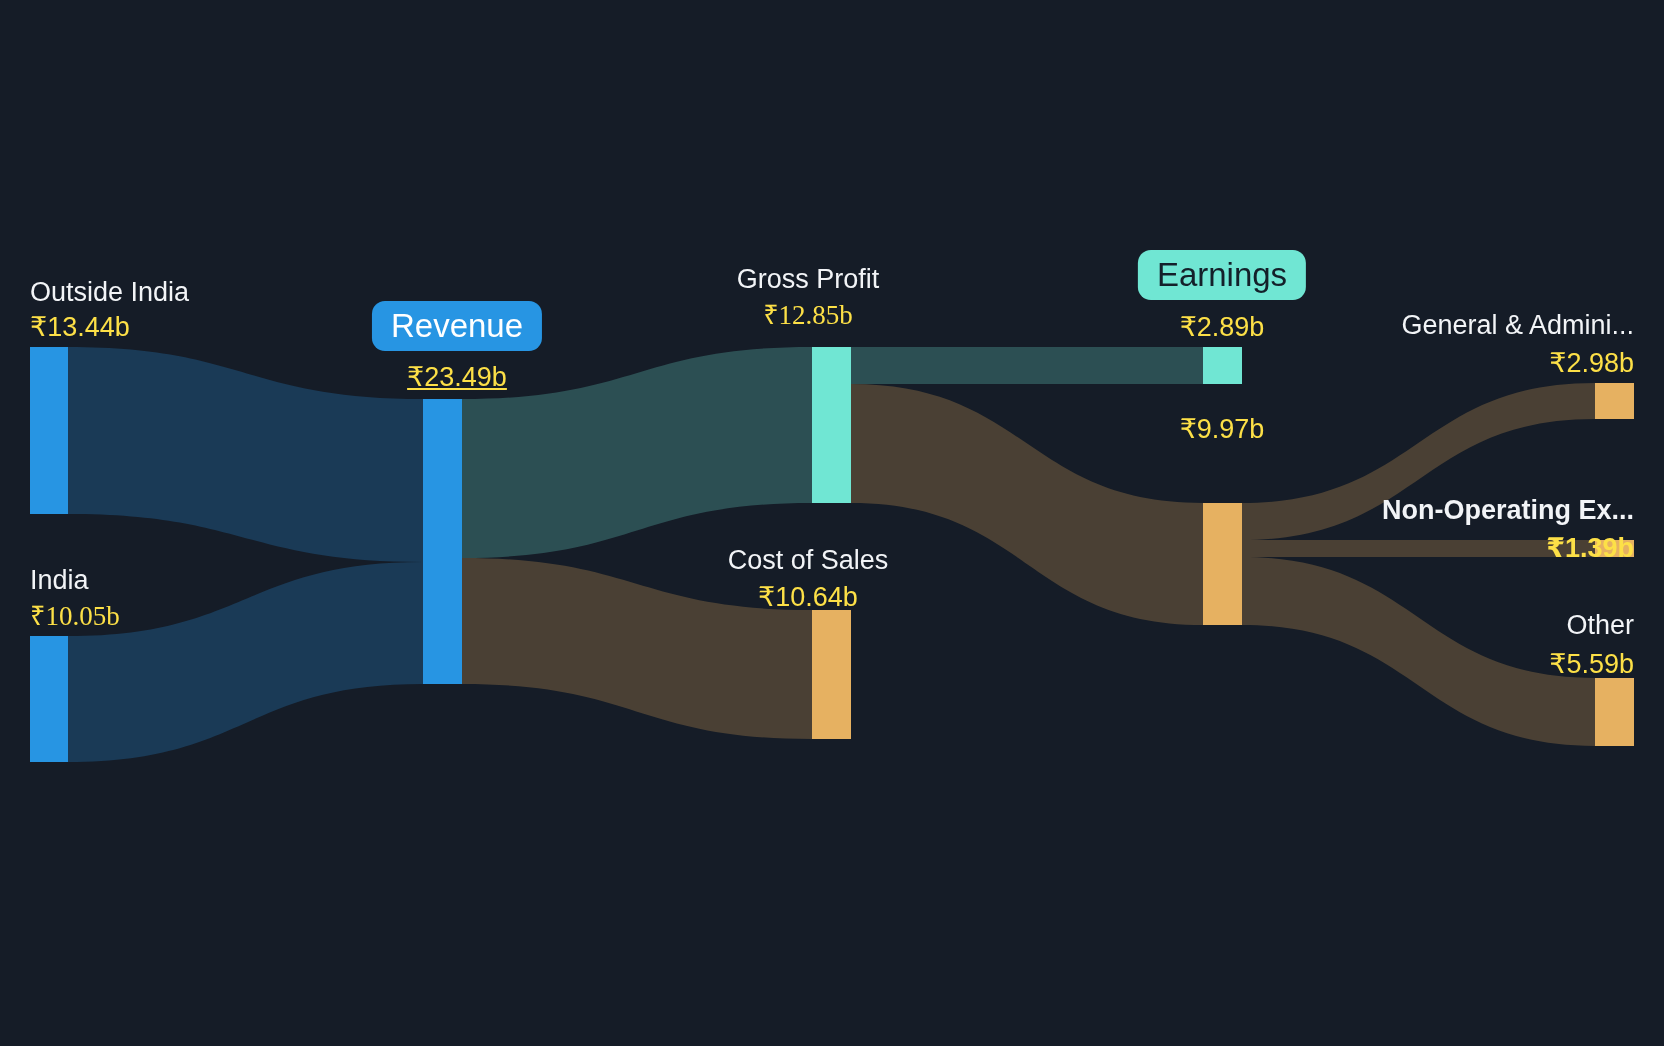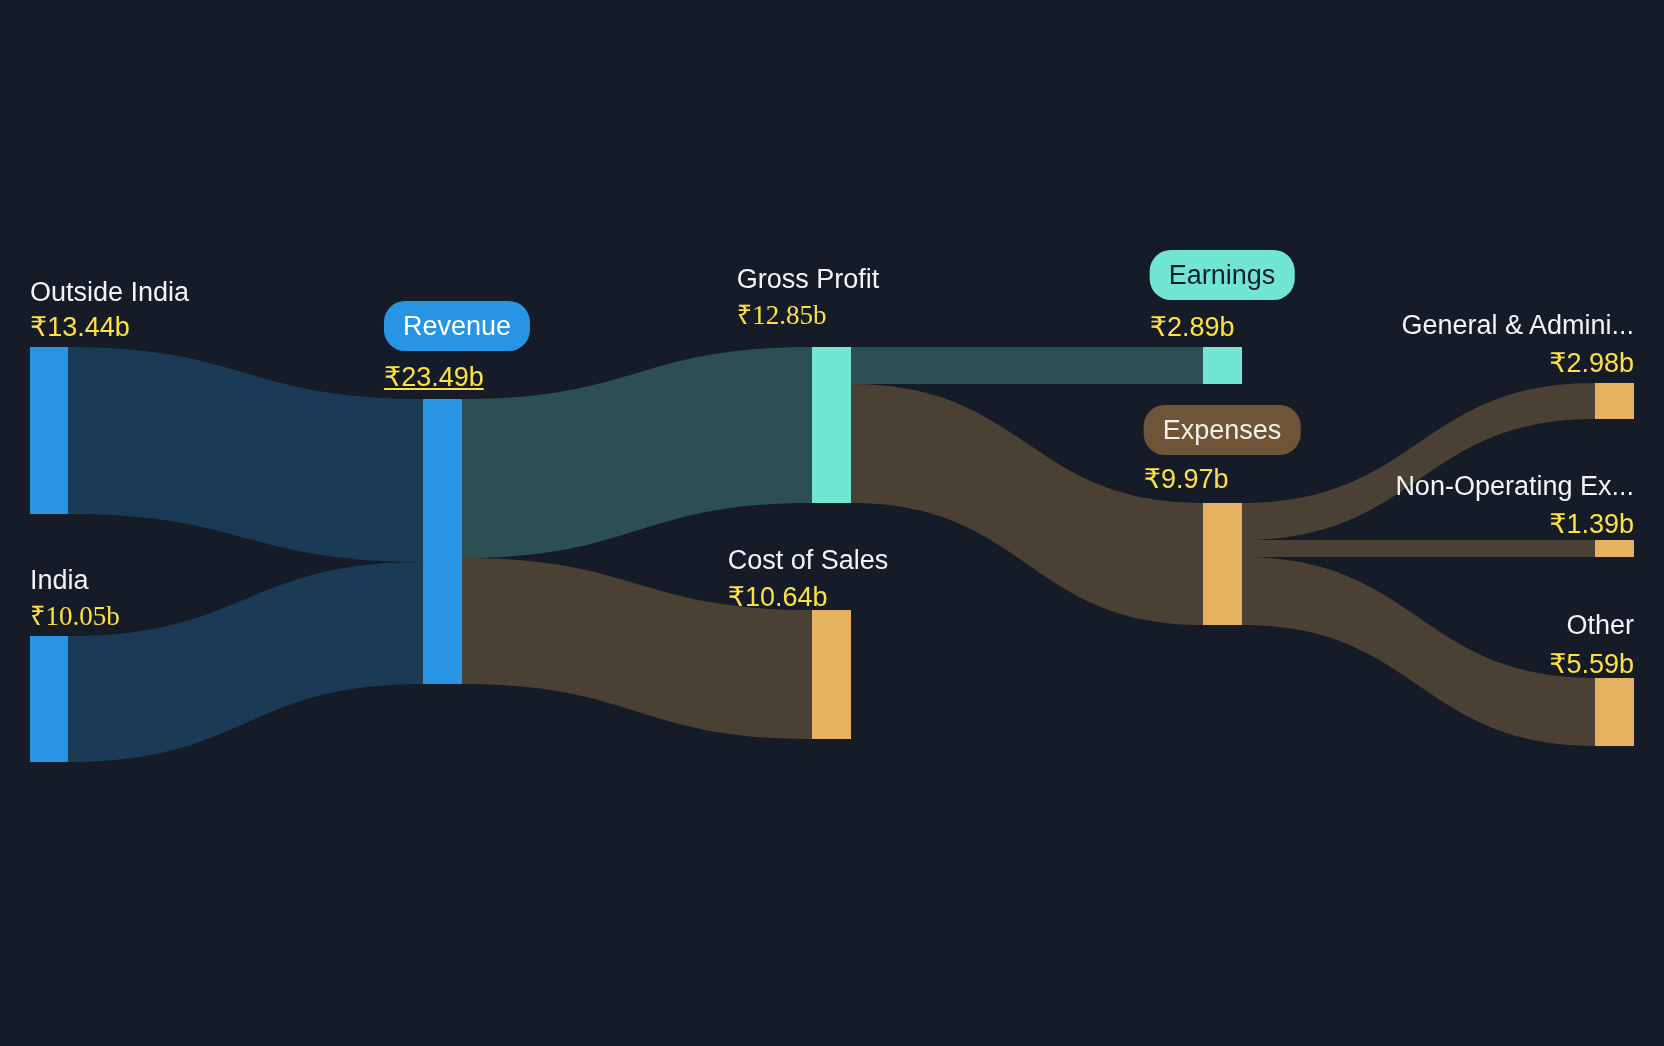--- a/index.html
+++ b/index.html
@@ -11,30 +11,30 @@
   .stage {
     position: relative;
     width: 1664px; height: 810px;
     background: #151C27;
     font-family: "Liberation Sans", "DejaVu Sans", sans-serif;
   }
   #sankey-svg { position: absolute; left: 0; top: 0; }
   #labels { position: absolute; left: 0; top: 0; width: 100%; height: 100%; pointer-events: none; }
   .label { position: absolute; white-space: nowrap; font-size: 27px; }
   .label.left   { text-align: left; }
-  .label.center { text-align: left; }
+  .label.center { text-align: center; }
   .label.right  { text-align: right; }
   .label .nm  { line-height: 34px; color: #F2F4F7; }
   .label .val { line-height: 34px; color: #fde047; }
   .badge {
     display: inline-block;
     height: 50px; line-height: 50px;
     padding: 0 19px;
-    border-radius: 21px;
-    font-size: 27px;
+    border-radius: 13px;
+    font-size: 33px;
   }
 </style>
 </head>
 <body>
 
 <div class="stage">
   <svg id="sankey-svg" width="1664" height="1046" viewBox="0 0 1664 1046">
       <path d="M 68 347 C 245.5 347 245.5 399 423 399 L 423 562 C 245.5 562 245.5 514 68 514 Z" fill="#1A3A56"></path>
       <path d="M 68 636 C 245.5 636 245.5 562 423 562 L 423 684 C 245.5 684 245.5 762 68 762 Z" fill="#1A3A56"></path>
       <path d="M 462 399 C 637 399 637 347 812 347 L 812 503 C 637 503 637 558 462 558 Z" fill="#2C4F53"></path>
@@ -67,26 +67,26 @@
       <div class="label center" style="top: 301px; left: 457px; transform: translateX(-50%);"><div class="badge" style="background: rgb(39, 149, 227); color: rgb(255, 255, 255);">Revenue</div><div class="val" style="margin-top: 9px; text-decoration: underline;">₹23.49b</div></div>
       <div class="label center" style="top: 262px; left: 808px; transform: translateX(-50%);">
         <div class="nm">Gross Profit</div>
         <div class="val" style="margin-top: 2px; font-family: Liberation Serif, serif;">₹12.85b</div>
       </div>
       <div class="label center" style="top: 543px; left: 808px; transform: translateX(-50%);">
         <div class="nm">Cost of Sales</div>
         <div class="val" style="margin-top: 3px;">₹10.64b</div>
       </div>
       <div class="label center" style="top: 250px; left: 1222px; transform: translateX(-50%);"><div class="badge" style="background: rgb(112, 230, 211); color: rgb(20, 32, 42);">Earnings</div><div class="val" style="margin-top: 10px;">₹2.89b</div></div>
-      <div class="label center" style="top: 405px; left: 1222px; transform: translateX(-50%);"><div class="badge" style="background: rgb(111, 84, 56); color: rgb(243, 239, 233);">Expenses</div><div class="val" style="margin-top: 7px;">₹9.97b</div></div>
+      <div class="label center" style="top: 405px; left: 1222px; transform: translateX(-50%);"><div class="val" style="margin-top: 7px;">₹9.97b</div></div>
       <div class="label right" style="top: 308px; right: 30px;">
         <div class="nm">General &amp; Admini...</div>
         <div class="val" style="margin-top: 4px;">₹2.98b</div>
       </div>
-      <div class="label right" style="top: 469px; right: 30px;">
+      <div class="label right" style="top: 493px; right: 30px; font-weight: bold;">
         <div class="nm">Non-Operating Ex...</div>
         <div class="val" style="margin-top: 4px;">₹1.39b</div>
       </div>
       <div class="label right" style="top: 608px; right: 30px;">
         <div class="nm">Other</div>
         <div class="val" style="margin-top: 5px;">₹5.59b</div>
       </div>
     </div>
 </div>
 

